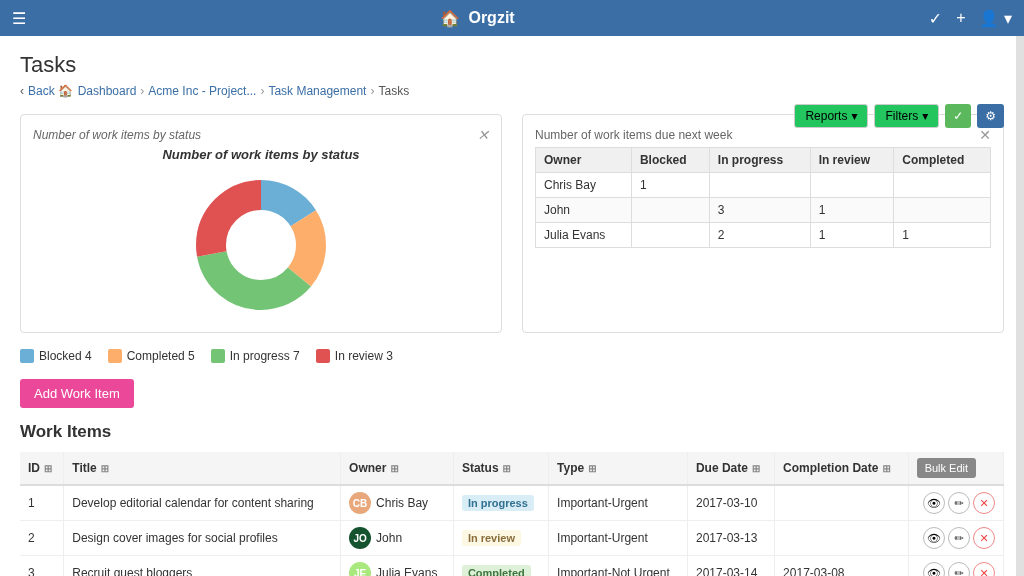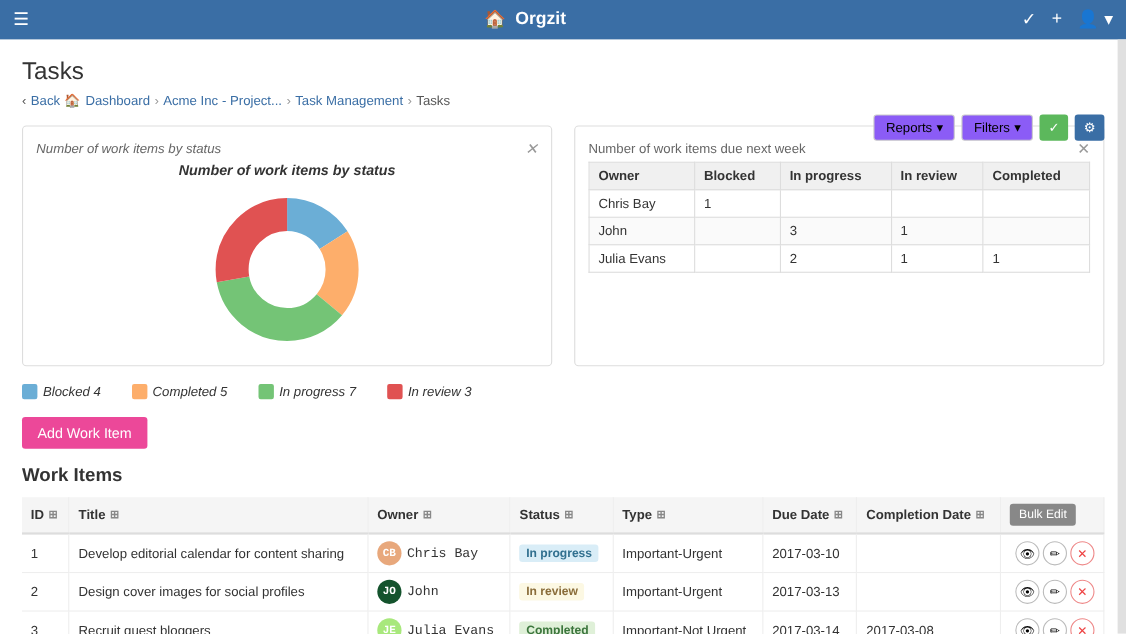--- a/index.html
+++ b/index.html
@@ -32,21 +32,21 @@
     .toolbar-right {
       position: absolute;
       top: 68px;
       right: 20px;
       display: flex;
       align-items: center;
       gap: 6px;
     }
     .btn-outline {
       border: 1px solid #ccc;
-      background: #8b5cf6;
+      background: #22c55e;
       padding: 4px 10px;
       border-radius: 3px;
       cursor: pointer;
       font-size: 12px;
       display: flex;
       align-items: center;
       gap: 4px;
     }
     .btn-green {
       background: #5cb85c;
@@ -98,21 +98,21 @@
 
     
     .pie-container {
       display: flex;
       justify-content: center;
       align-items: center;
       height: 150px;
     }
 
     
-    .legend { display: flex; flex-wrap: wrap; gap: 28px; margin: 10px 0 16px 0; font-size: 12px; font-style: italic; }
+    .legend { display: flex; flex-wrap: wrap; gap: 16px; margin: 10px 0 16px 0; font-size: 12px; }
     .legend-item { display: flex; align-items: center; gap: 5px; }
     .legend-dot { width: 14px; height: 14px; border-radius: 2px; }
 
     
     .due-table { width: 100%; border-collapse: collapse; font-size: 12px; }
     .due-table th {
       background: #f0f0f0;
       padding: 5px 8px;
       text-align: left;
       border: 1px solid #ddd;
@@ -177,21 +177,21 @@
       background: #3a6ea5;
       display: inline-flex;
       align-items: center;
       justify-content: center;
       color: white;
       font-size: 10px;
       font-weight: bold;
       margin-right: 5px;
       vertical-align: middle;
     }
-    .owner-cell { display: flex; align-items: center; font-family: Liberation Mono, monospace; }
+    .owner-cell { display: flex; align-items: center; }
 
     .bulk-edit-btn {
       background: #888;
       color: white;
       border: none;
       padding: 4px 8px;
       border-radius: 3px;
       font-size: 11px;
       cursor: pointer;
       text-align: center;

